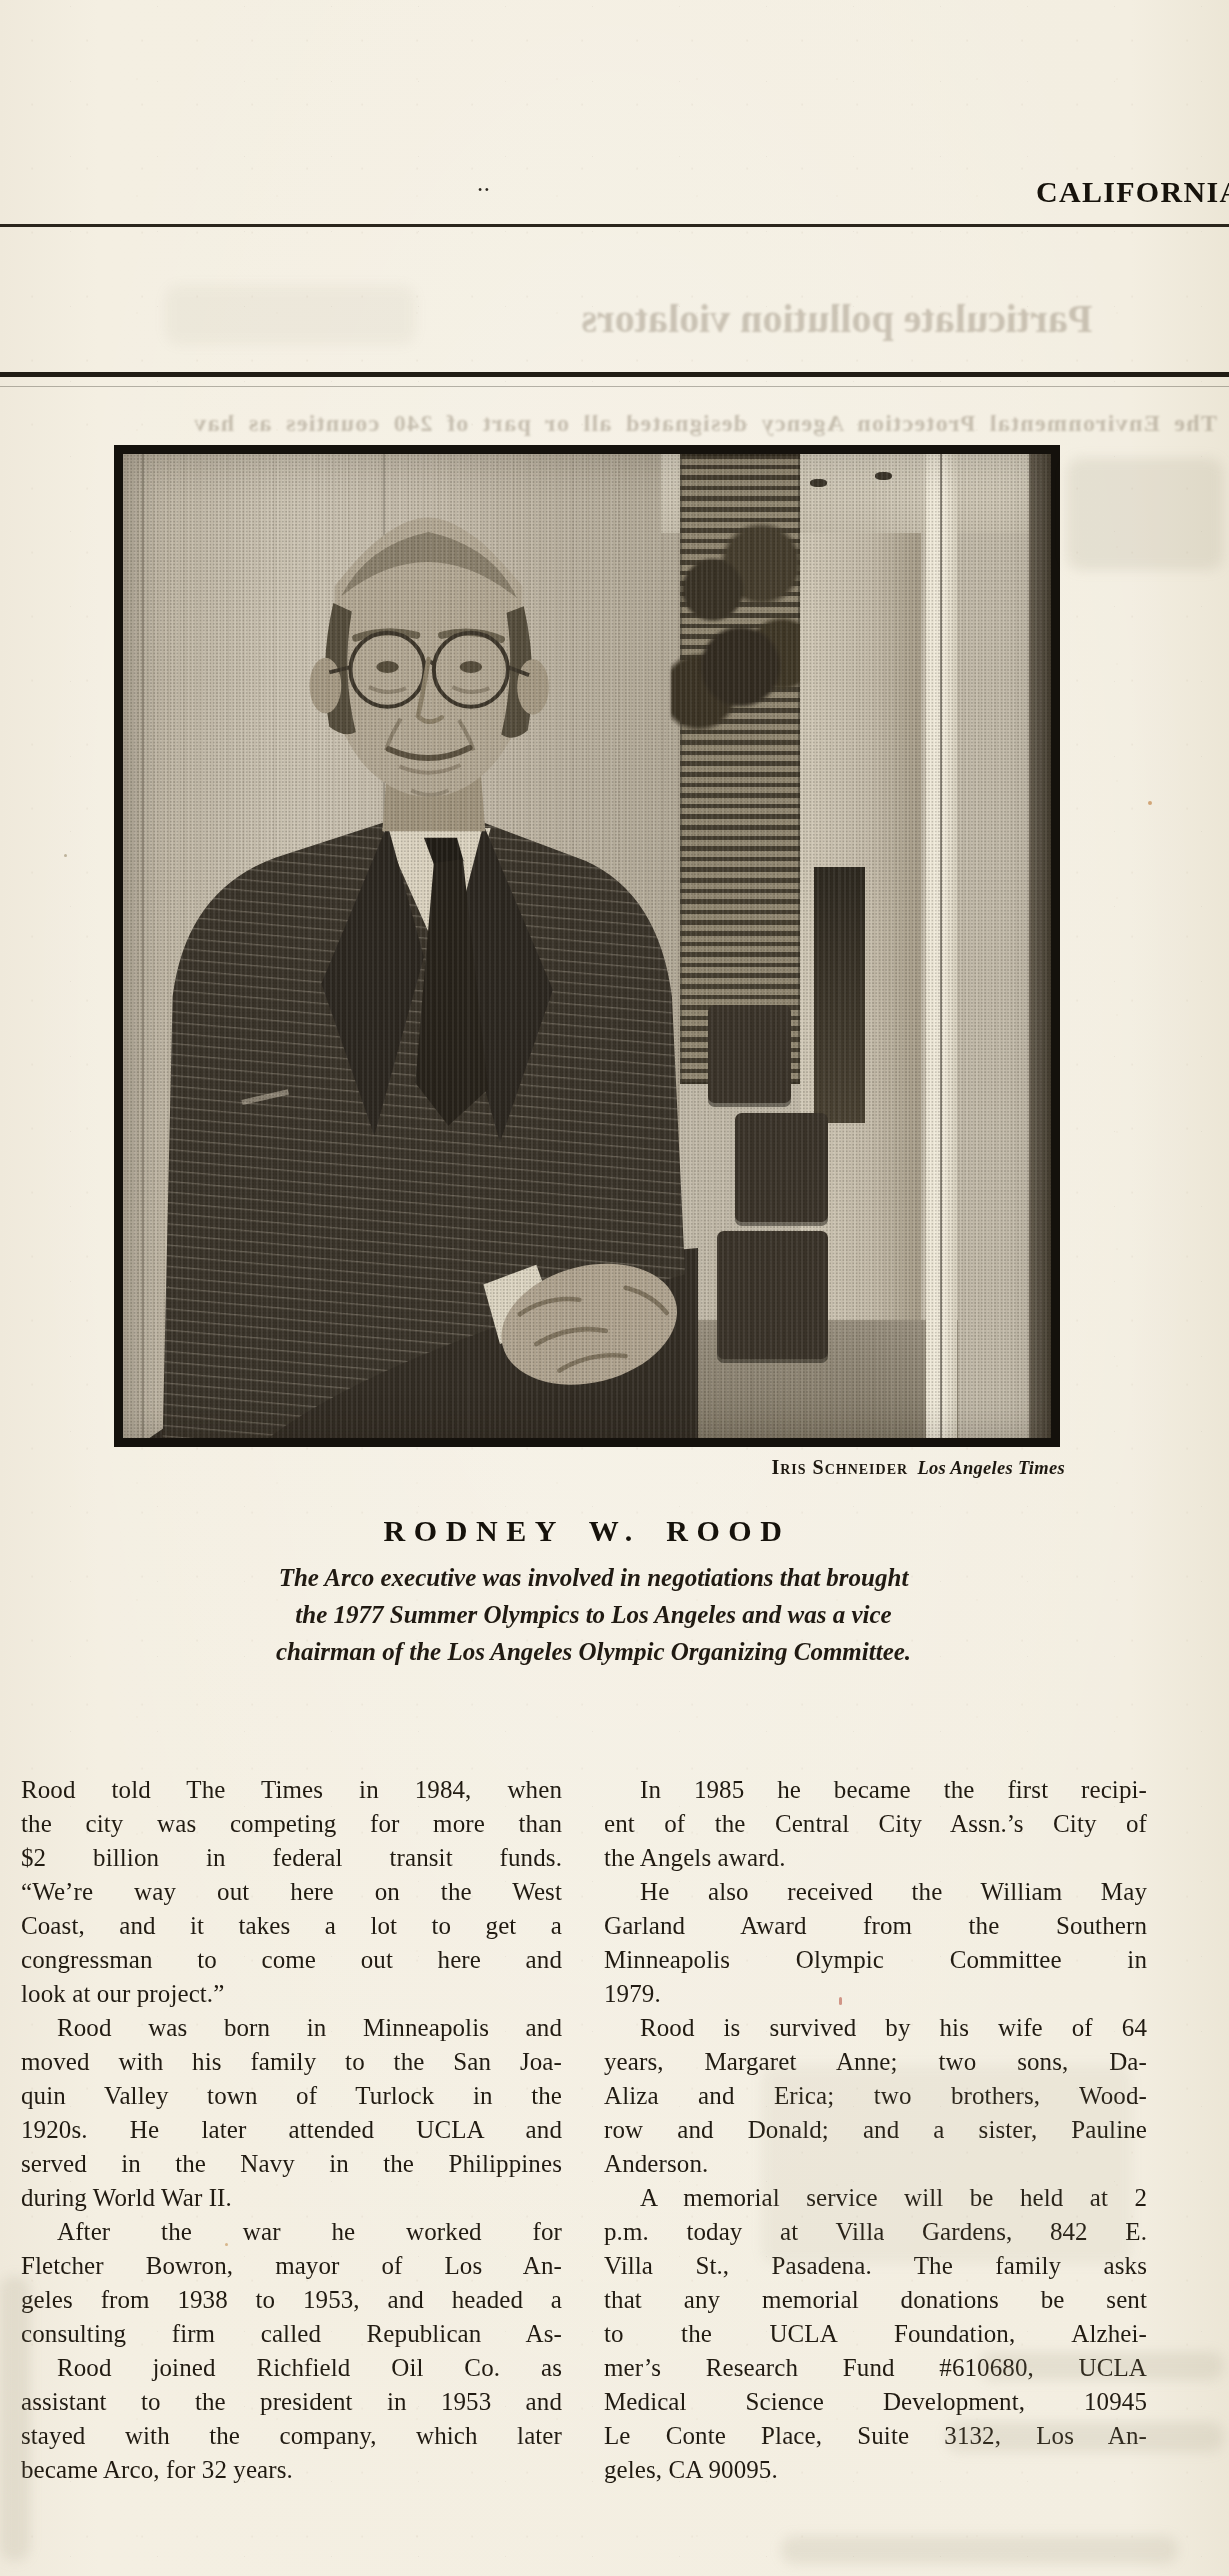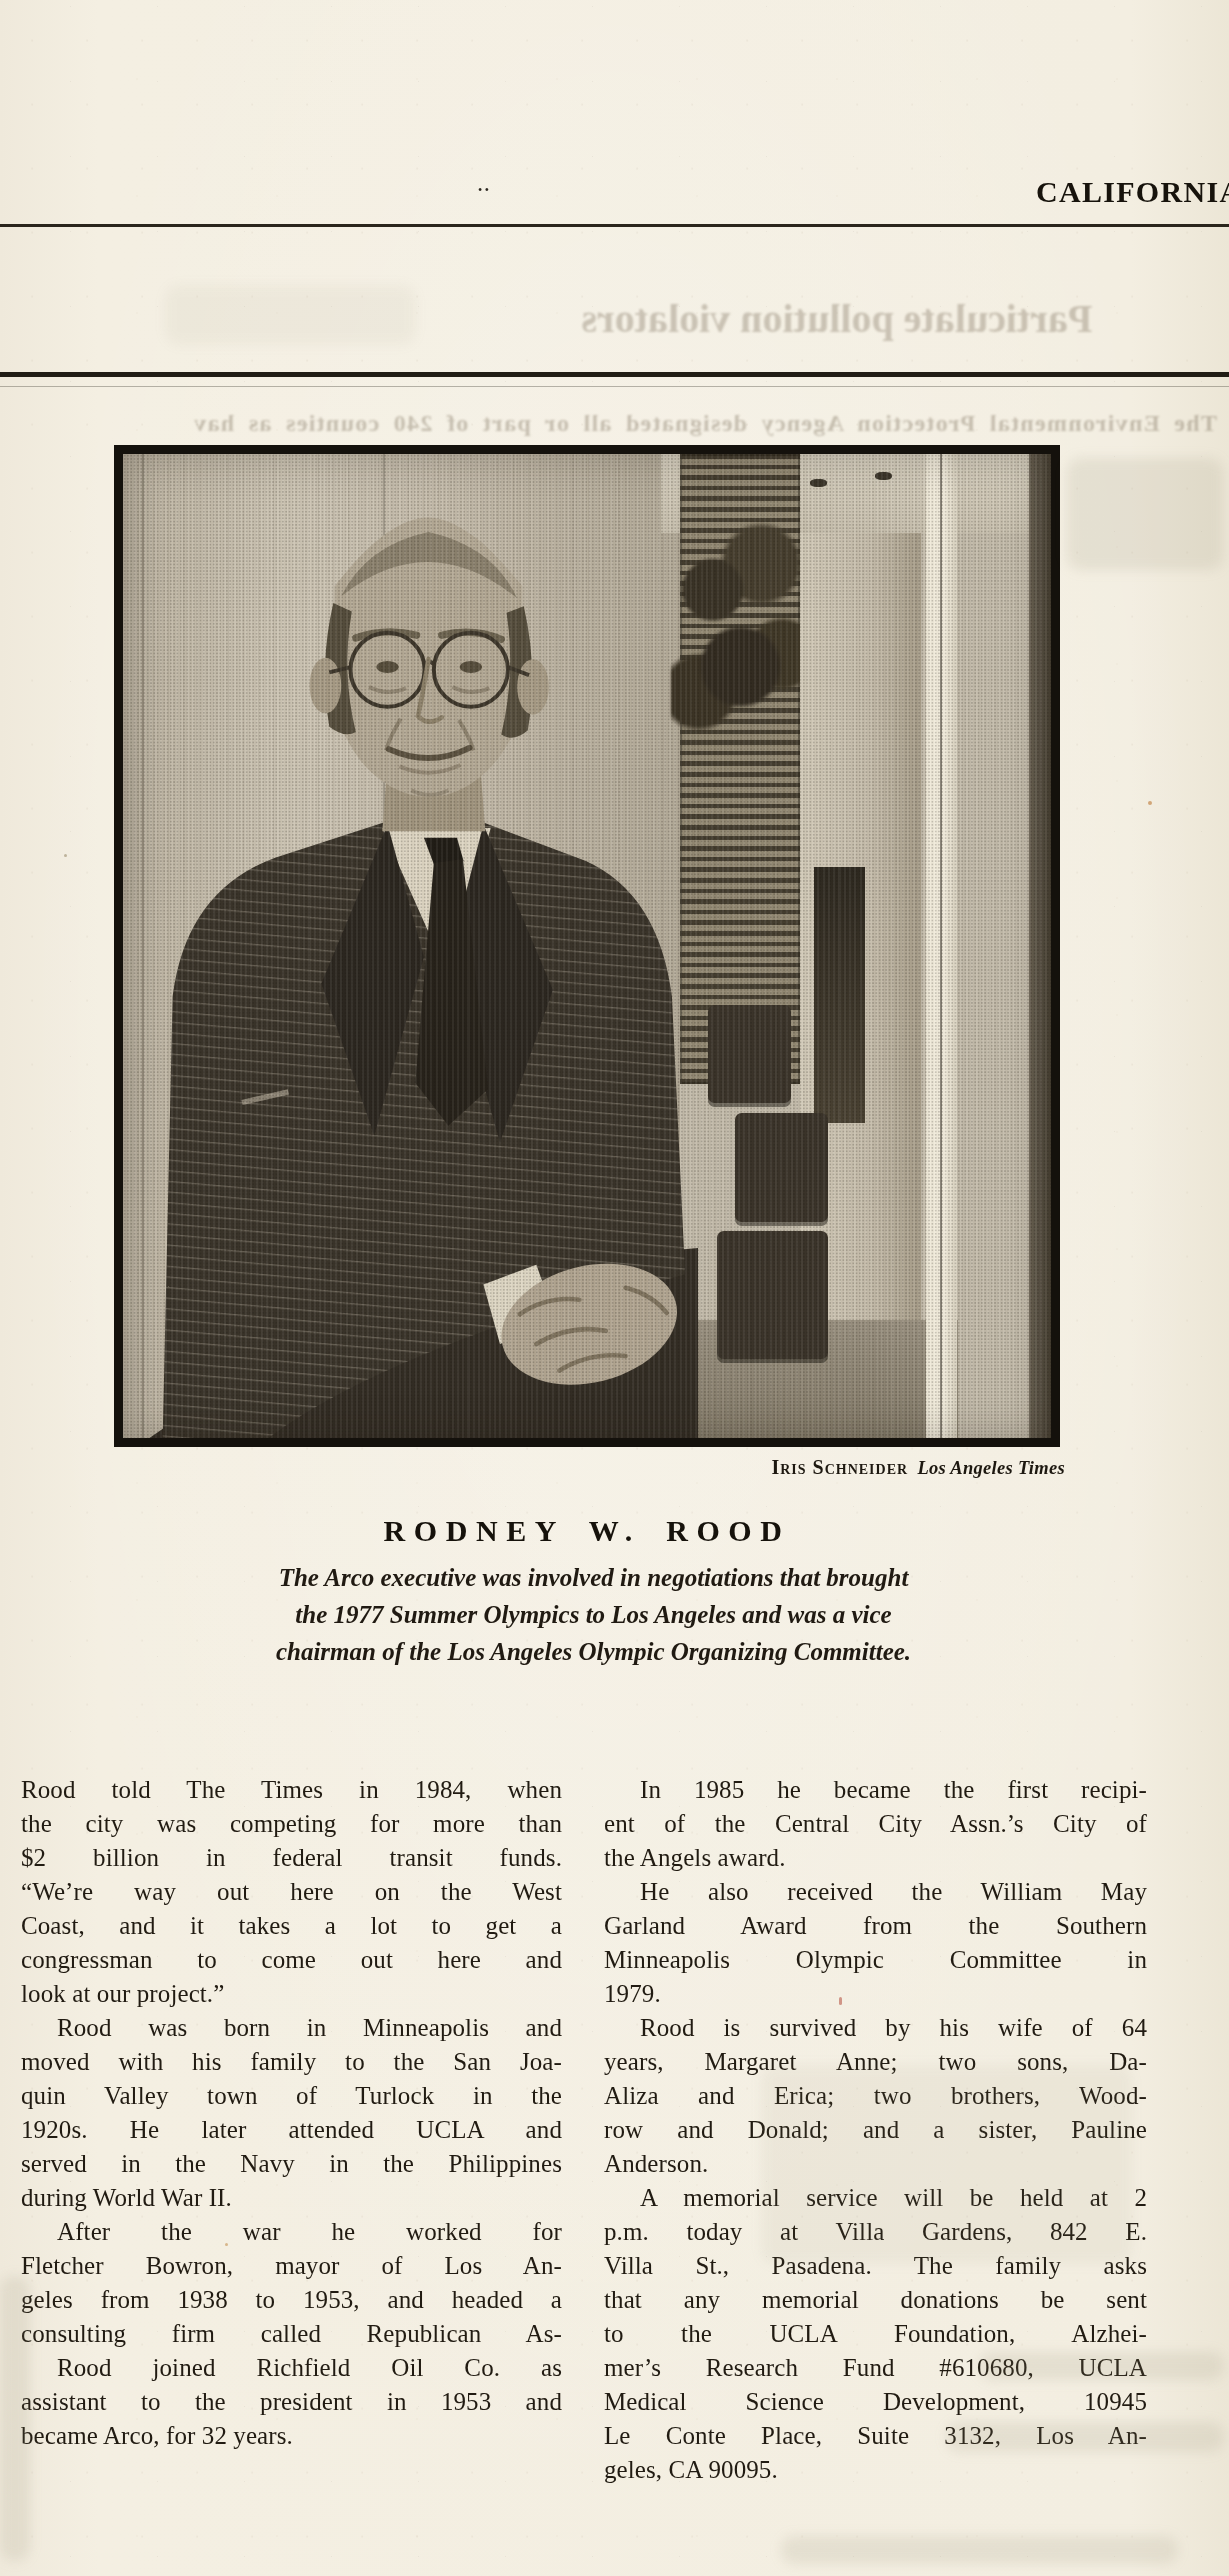--- a/index.html
+++ b/index.html
@@ -272,20 +272,21 @@
         <div class="line j">quin Valley town of Turlock in the</div>
         <div class="line j">1920s. He later attended UCLA and</div>
         <div class="line j">served in the Navy in the Philippines</div>
         <div class="line last">during World War II.</div>
         <div class="line j indent">After the war he worked for</div>
         <div class="line j">Fletcher Bowron, mayor of Los An-</div>
         <div class="line j">geles from 1938 to 1953, and headed a</div>
         <div class="line j">consulting firm called Republican As-</div>
         <div class="line j indent">Rood joined Richfield Oil Co. as</div>
         <div class="line j">assistant to the president in 1953 and</div>
+        <div class="line j">stayed with the company, which later</div>
         <div class="line last">became Arco, for 32 years.</div>
       </div>
       <div class="col col-1">
         <div class="line j indent">In 1985 he became the first recipi-</div>
         <div class="line j">ent of the Central City Assn.’s City of</div>
         <div class="line last">the Angels award.</div>
         <div class="line j indent">He also received the William May</div>
         <div class="line j">Garland Award from the Southern</div>
         <div class="line j">Minneapolis Olympic Committee in</div>
         <div class="line last">1979.</div>

